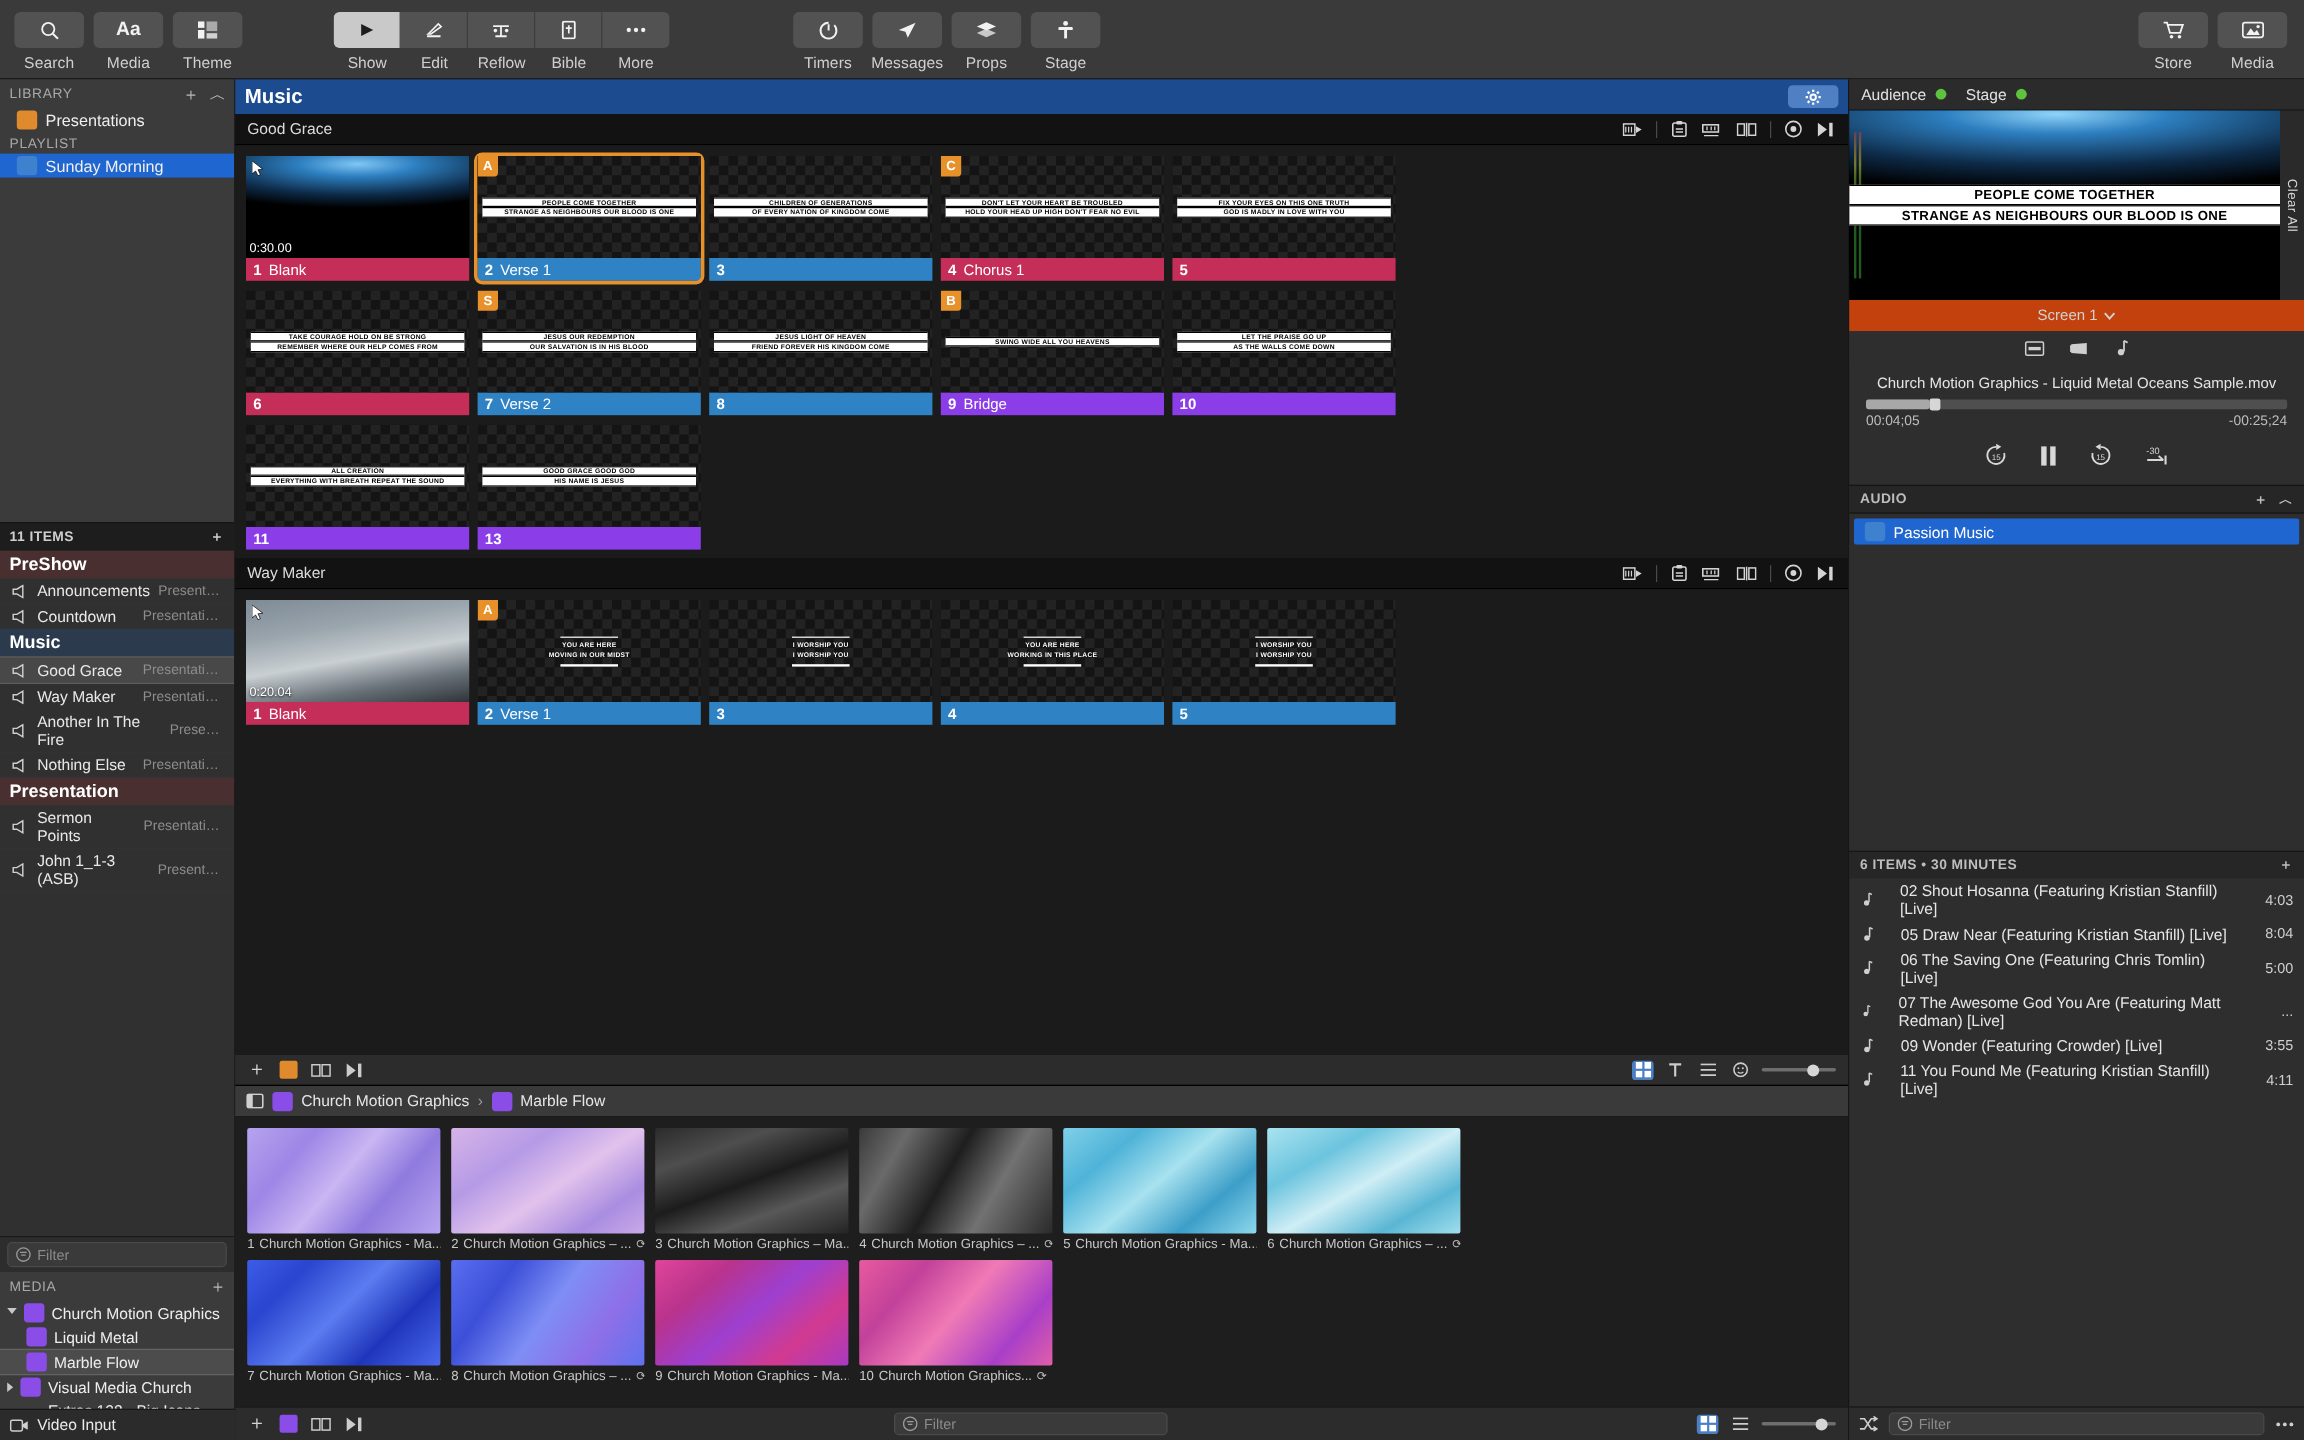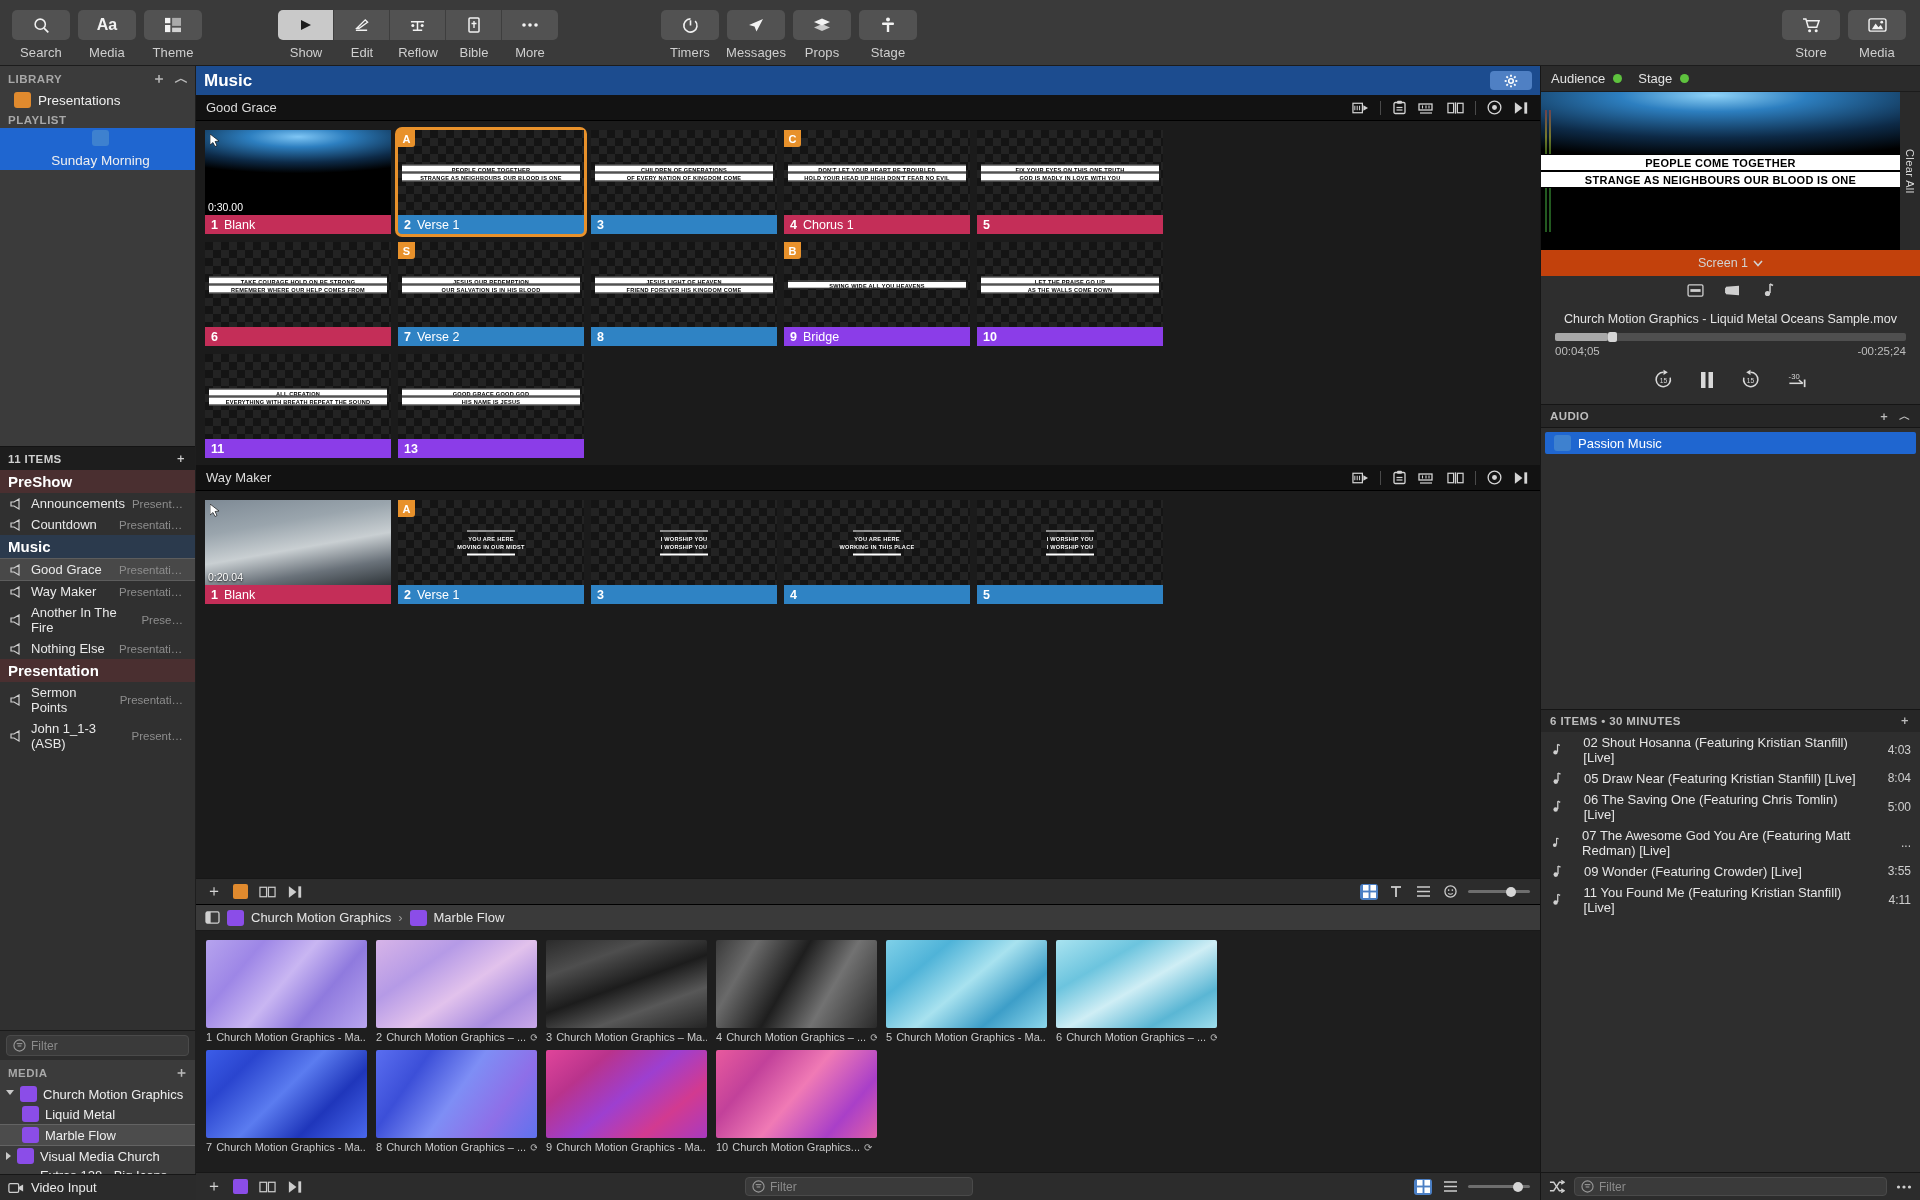--- a/index.html
+++ b/index.html
@@ -46,26 +46,26 @@
   .tb-center { position: absolute; left: 657px; top: 0; }
   .tb-right { position: absolute; right: 10px; top: 0; display: flex; }
 
   
   .body { flex: 1; display: flex; min-height: 0; }
 
   
   .sidebar { width: 196px; min-width: 196px; background: #3b3b3b; display: flex; flex-direction: column; border-right: 1px solid #1e1e1e; }
   .sb-hdr {
     display: flex; align-items: center; justify-content: space-between;
-    padding: 4px 6px 2px 8px; font-size: 11.5px; font-weight: bold;
+    padding: 4px 6px 2px 8px; font-size: 11.5px; font-weight: normal;
     color: #a8a8a8; letter-spacing: .5px;
   }
   .sb-hdr .acts { display: flex; gap: 8px; color: #b9b9b9; font-size: 14px; }
   .sb-row { display: flex; align-items: center; gap: 7px; padding: 2px 8px 2px 14px; font-size: 13.5px; color: #efefef; }
-  .sb-row.sel { background: #1f66d0; flex-direction: column; }
+  .sb-row.sel { background: #1f66d0; }
   .ic { width: 17px; height: 16px; border-radius: 3px; flex: 0 0 auto; display:block; }
   .ic-pres { background: #e08a2e; }
   .ic-play { background: #3e81cf; }
   .ic-media { background: #8b4de8; }
   .ic-folder { background: #8b4de8; }
 
   .sb-spacer { flex: 1 1 auto; }
 
   .sb-count {
     background: #1d1d1d; color: #cfcfcf; font-size: 11.5px; font-weight: bold;

